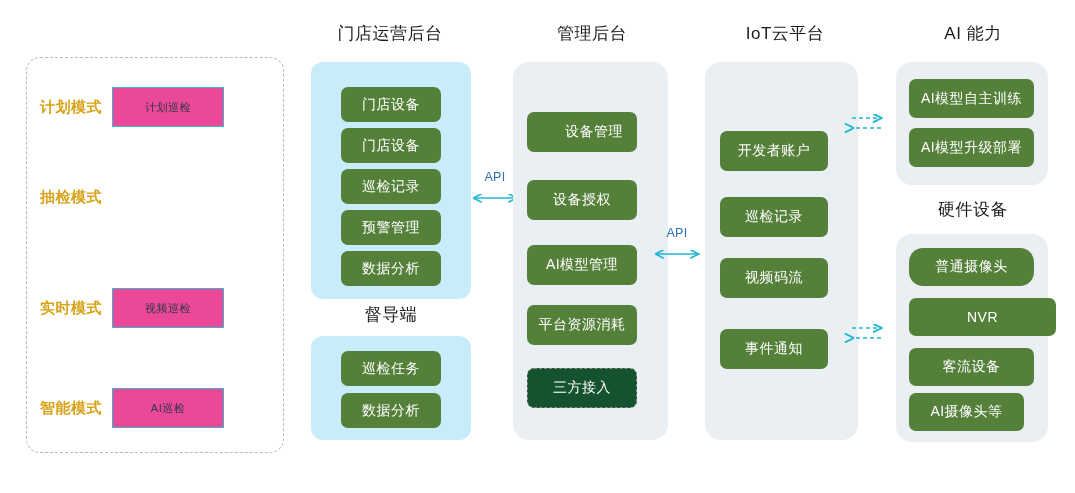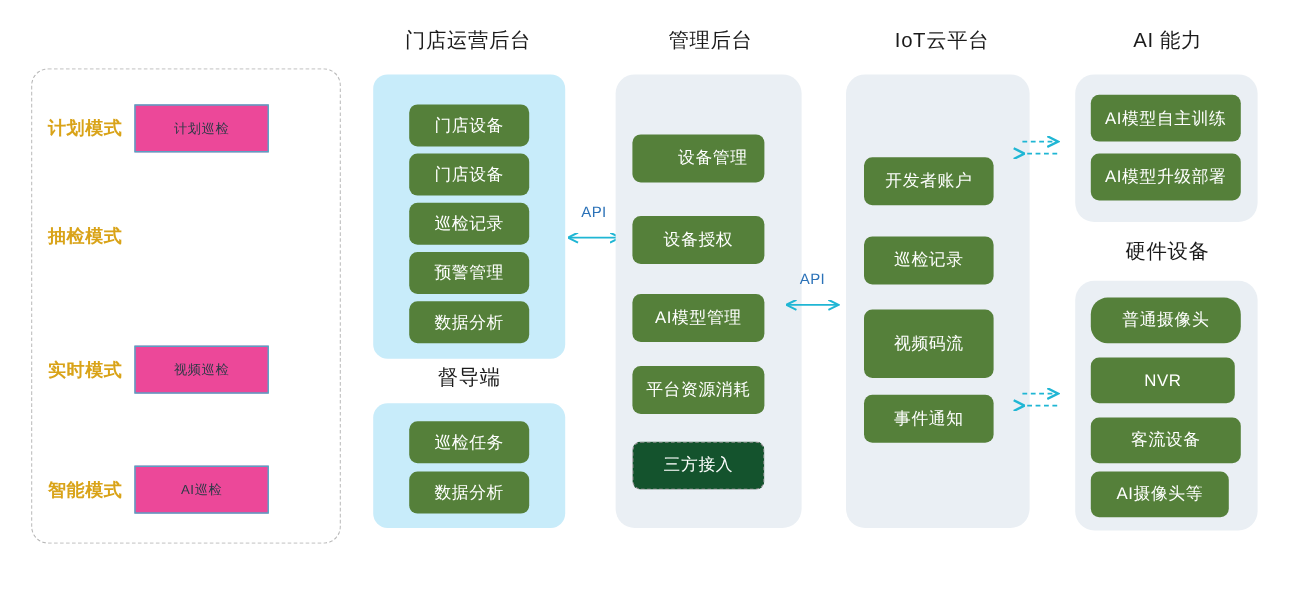--- a/index.html
+++ b/index.html
@@ -174,21 +174,21 @@
 <svg class="abs" style="left:652px; top:246px;" width="50" height="16" viewBox="0 0 50 16">
   <line x1="4" y1="8" x2="46" y2="8" stroke="#1fb6d4" stroke-width="1.4" marker-end="url(#ahR)" marker-start="url(#ahL)"></line>
 </svg>
 
 <div class="abs col-title" style="left:705px; top:22px; width:160px;">IoT云平台</div>
 
 <div class="abs panel-gray" style="left:705px; top:62px; width:153px; height:378px;"></div>
 
 <div class="abs pill" style="left:720px; top:131px; width:108px; height:40px;">开发者账户</div>
 <div class="abs pill" style="left:720px; top:197px; width:108px; height:40px;">巡检记录</div>
-<div class="abs pill" style="left:720px; top:258px; width:108px; height:57px;">视频码流</div>
+<div class="abs pill" style="left:720px; top:258px; width:108px; height:40px;">视频码流</div>
 <div class="abs pill" style="left:720px; top:329px; width:108px; height:40px;">事件通知</div>
 
 <svg class="abs" style="left:851px; top:112px;" width="38" height="26" viewBox="0 0 38 26">
   <defs>
     <marker id="dhR" markerWidth="7" markerHeight="7" refX="5.5" refY="3" orient="auto">
       <path d="M0,0 L6,3 L0,6" fill="none" stroke="#1fb6d4" stroke-width="1.3"></path>
     </marker>
     <marker id="dhL" markerWidth="7" markerHeight="7" refX="0.5" refY="3" orient="auto">
       <path d="M6,0 L0,3 L6,6" fill="none" stroke="#1fb6d4" stroke-width="1.3"></path>
     </marker>
@@ -207,15 +207,15 @@
 <div class="abs panel-gray" style="left:896px; top:62px; width:152px; height:123px;"></div>
 
 <div class="abs pill" style="left:909px; top:79px; width:125px; height:39px;">AI模型自主训练</div>
 <div class="abs pill" style="left:909px; top:128px; width:125px; height:39px;">AI模型升级部署</div>
 
 <div class="abs col-title" style="left:898px; top:198px; width:150px;">硬件设备</div>
 
 <div class="abs panel-gray" style="left:896px; top:234px; width:152px; height:208px;"></div>
 
 <div class="abs pill" style="left:909px; top:248px; width:125px; height:38px;border-radius:14px;">普通摄像头</div>
-<div class="abs pill" style="left:909px; top:298px; width:120px; height:38px;text-align:center;">NVR</div>
+<div class="abs pill" style="left:909px; top:298px; width:147px; height:38px;text-align:center;">NVR</div>
 <div class="abs pill" style="left:909px; top:348px; width:125px; height:38px;">客流设备</div>
 <div class="abs pill" style="left:909px; top:393px; width:115px; height:38px;">AI摄像头等</div>
 
 </body></html>

